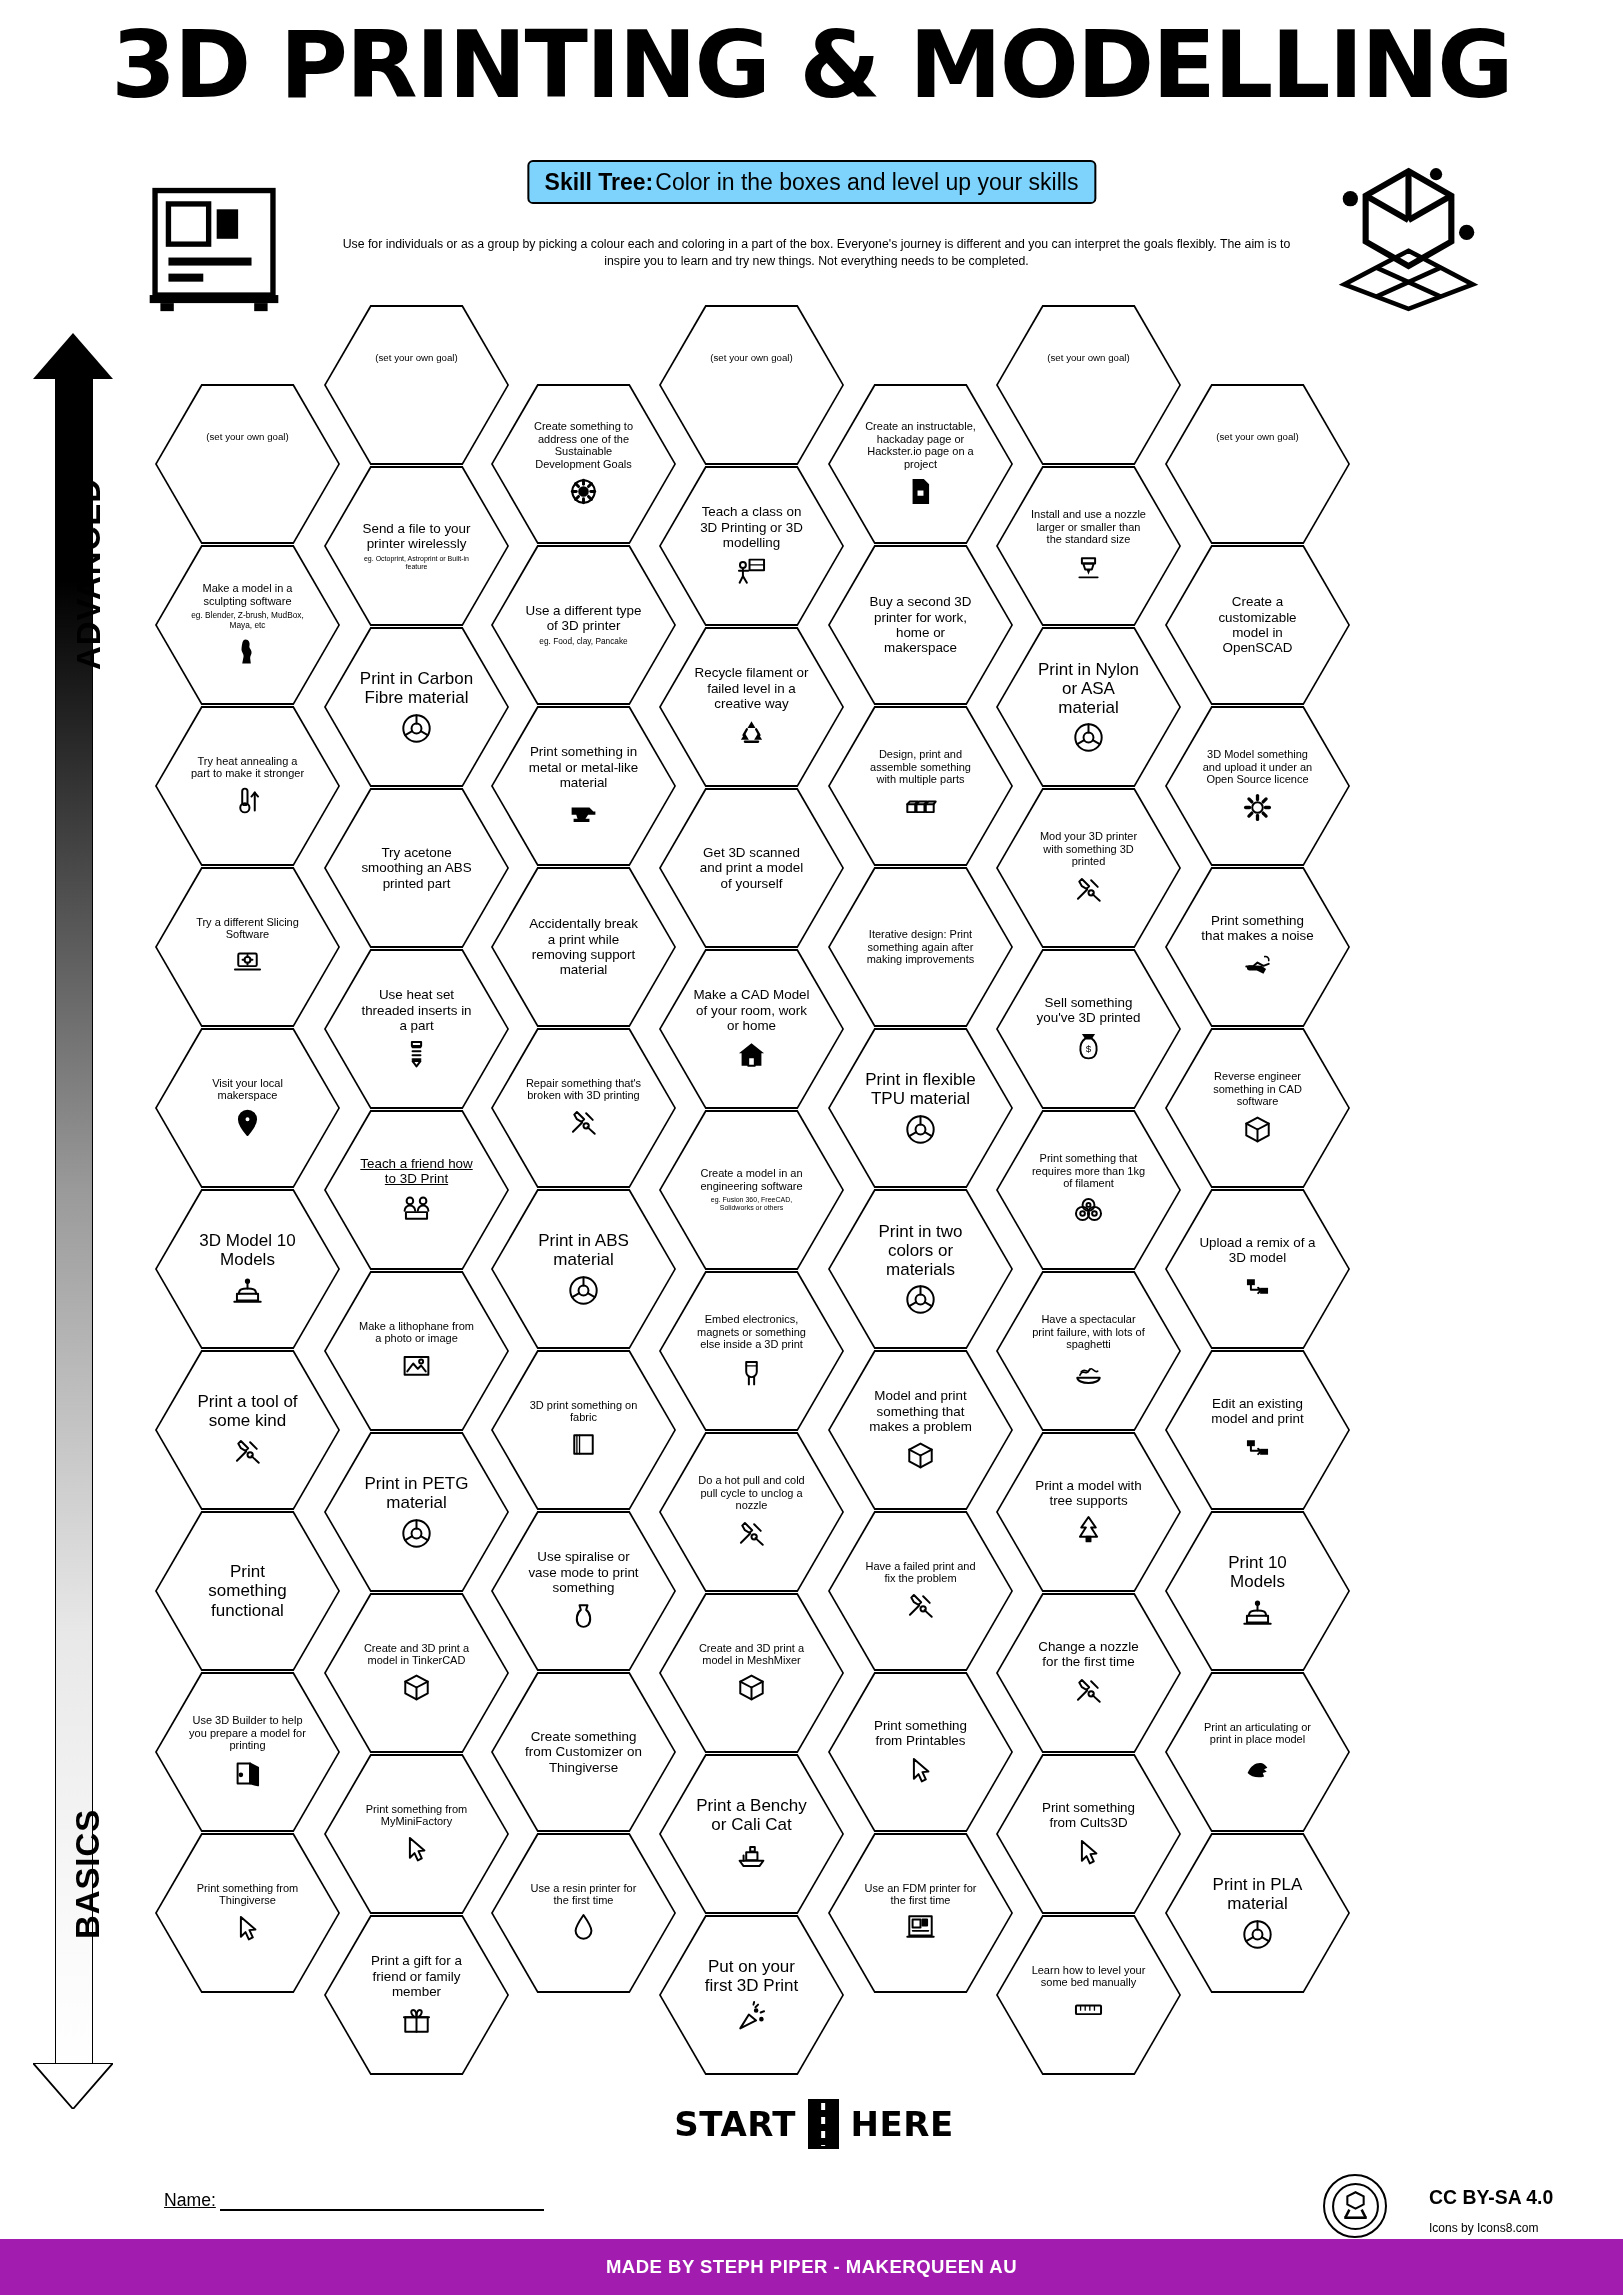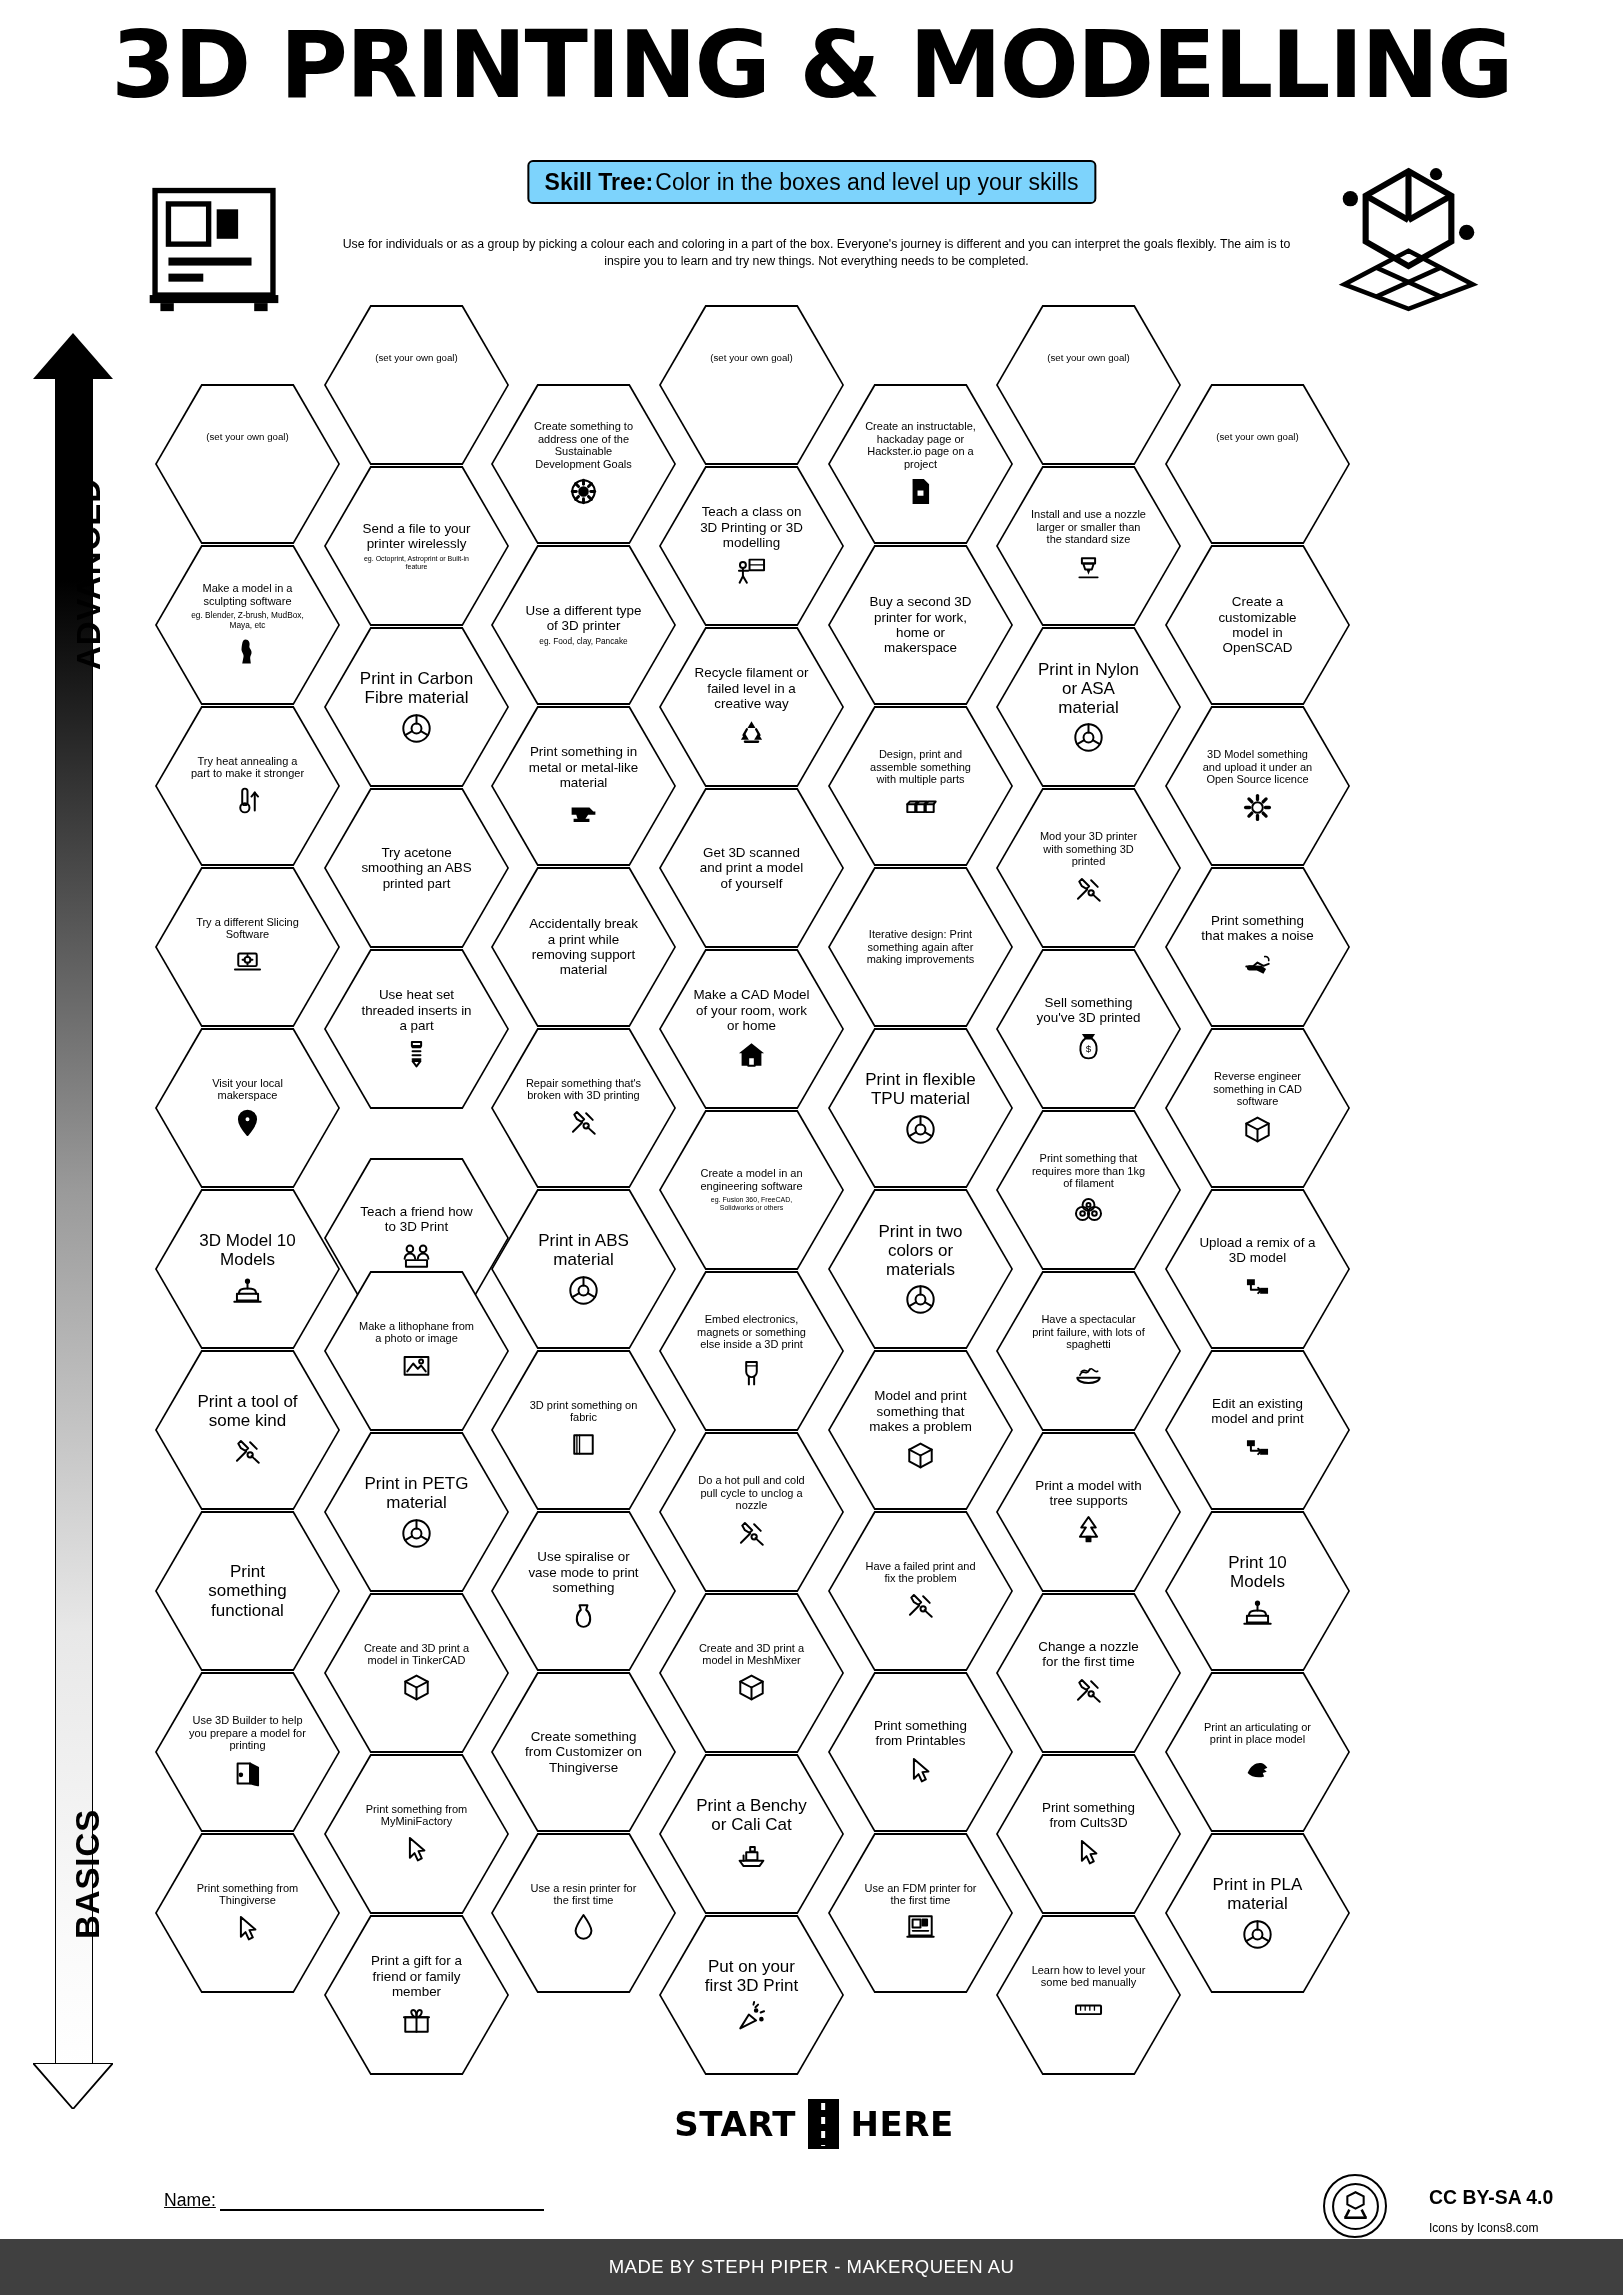--- a/index.html
+++ b/index.html
@@ -101,23 +101,23 @@
   .name-row .lbl{font-size:17.6px;text-decoration:underline;}
   .name-row .line{width:324px;border-bottom:2.3px solid #000;height:15.7px;}
 
   
   .cc-badge{position:absolute;left:1323px;top:2174px;width:60px;height:60px;border:2.3px solid #000;border-radius:50%;display:flex;align-items:center;justify-content:center;}
   .cc-text{position:absolute;left:1429px;top:2186px;font-size:19.4px;font-weight:bold;}
   .icons8{position:absolute;left:1429px;top:2221px;font-size:12px;}
 
   
   .footer{
-    position:absolute;left:0;bottom:0;width:1623px;height:56px;background:#404040;color:#fff;
+    position:absolute;left:0;bottom:0;width:1623px;height:56px;background:#a21caf;color:#fff;
     display:flex;align-items:center;justify-content:center;
-    font-size:18.5px;font-weight:normal;letter-spacing:0.5px;
+    font-size:18.5px;font-weight:bold;letter-spacing:0.5px;
   }
 </style>
 </head>
 <body>
 
 <div id="sheet">
 
   <div class="title">3D PRINTING &amp; MODELLING</div>
 
   <div class="subtitle-box">
@@ -346,21 +346,21 @@
           <div class="label ">Use heat set threaded inserts in a part</div>
           <div class="ico">
             <svg viewBox="0 0 100 100" width="33" height="33" fill="none" stroke="#000" stroke-width="6" stroke-linecap="round" stroke-linejoin="round">
               <rect x="36" y="12" width="28" height="12"></rect>
               <path d="M38 28 h24 M38 40 h24 M38 52 h24 M38 64 h24"></path>
               <polygon points="38,70 62,70 50,86"></polygon>
             </svg>
           </div>
         </div>
       </div>
-      <div class="hex" style="left: 324px; top: 1158px;">
+      <div class="hex" style="left: 324px; top: 1110px; text-decoration: underline;">
         <div class="shape"></div>
         <div class="inner"></div>
         <div class="content">
           <div class="label ">Teach a friend how to 3D Print</div>
           <div class="ico">
             <svg viewBox="0 0 100 100" width="33" height="33" fill="none" stroke="#000" stroke-width="6" stroke-linecap="round" stroke-linejoin="round">
               <circle cx="30" cy="30" r="10"></circle>
               <circle cx="70" cy="30" r="10"></circle>
               <path d="M14 60 a16 16 0 0 1 32 0"></path>
               <path d="M54 60 a16 16 0 0 1 32 0"></path>

